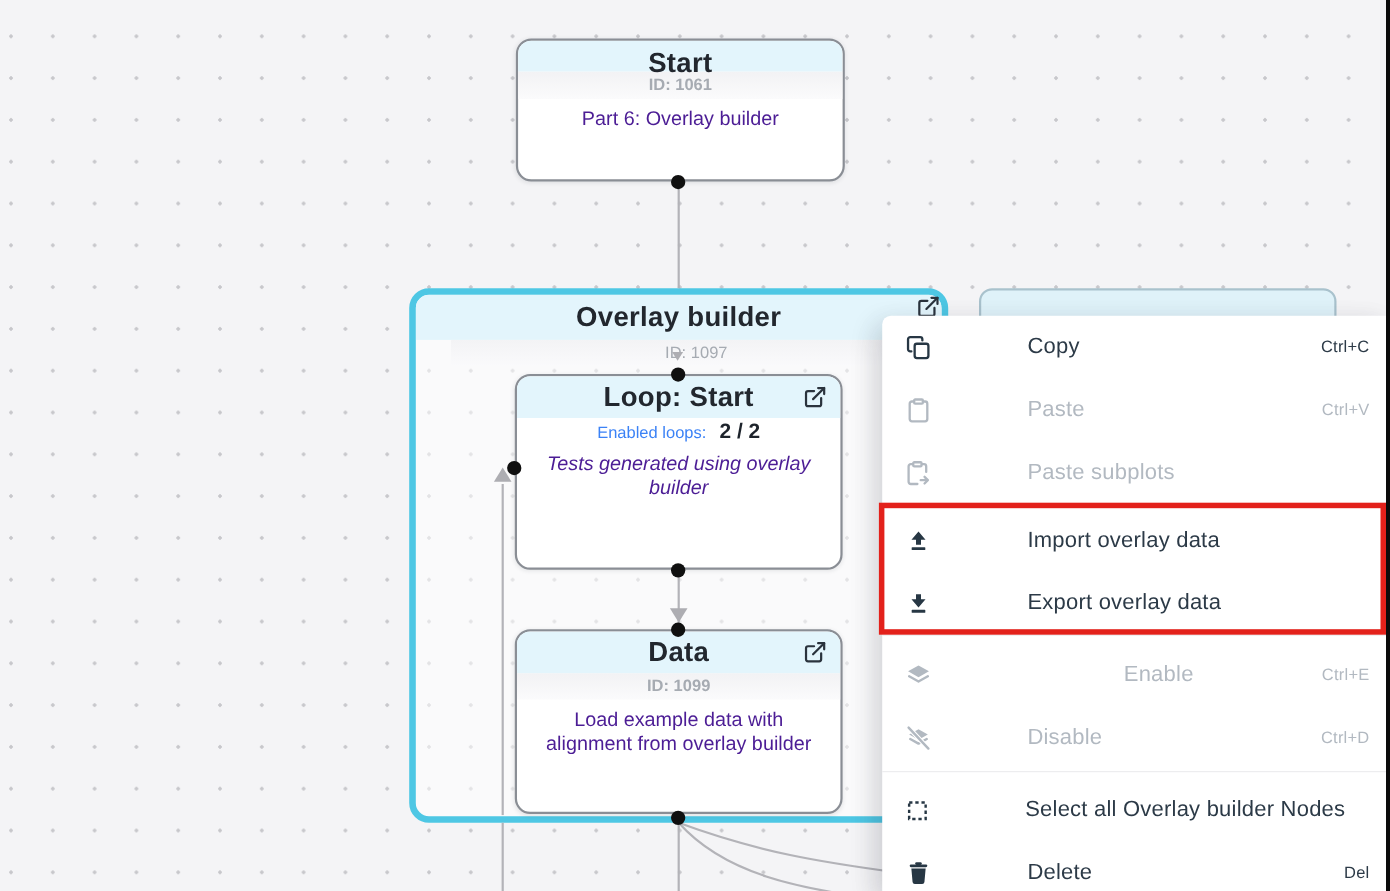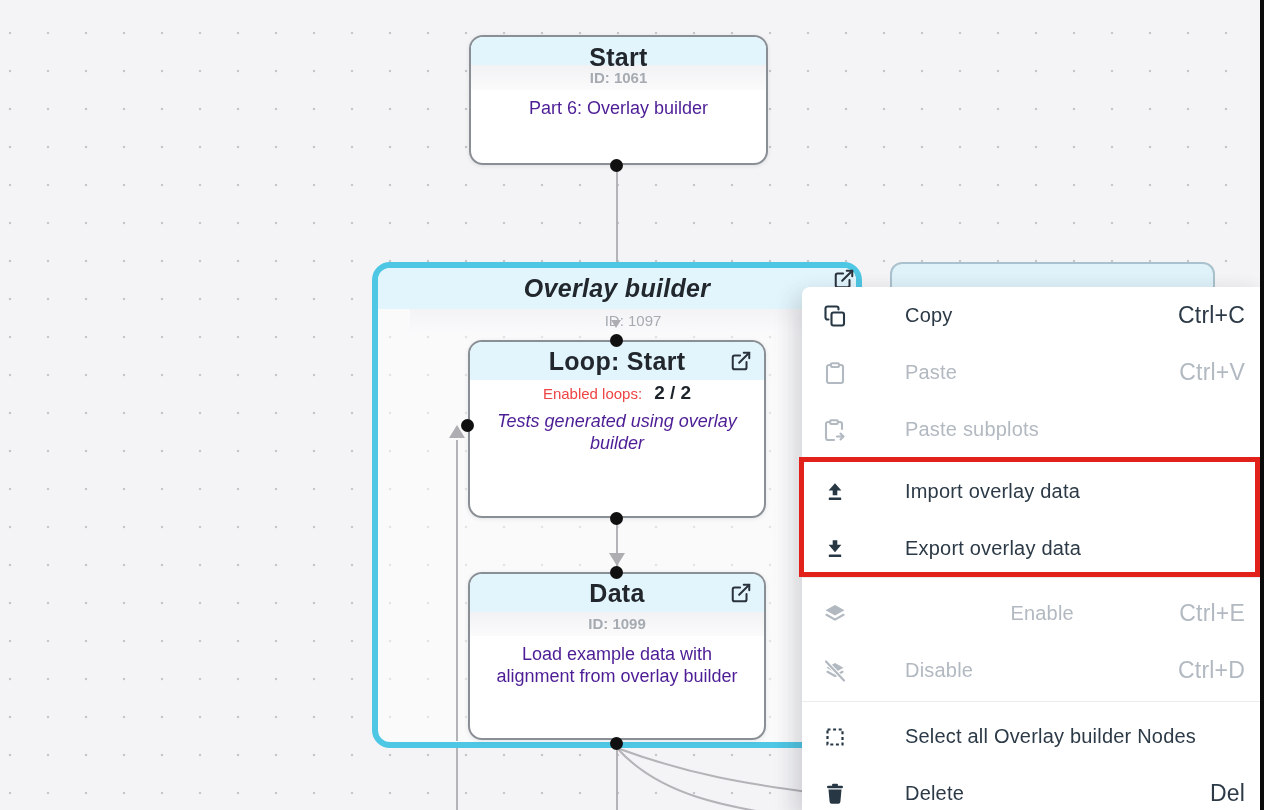--- a/index.html
+++ b/index.html
@@ -19,45 +19,45 @@
   .node-title{font-size:25px;font-weight:700;color:#22272e;letter-spacing:.3px;}
   .node-id{font-size:15px;color:#a6abb2;text-align:center;background:linear-gradient(180deg,#f2f2f4,#fbfbfc);font-weight:bold;}
   .node-body{font-size:18px;color:#4c1d95;text-align:center;line-height:1.22;padding:8px 14px 0 14px;}
   .ext-link{position:absolute;color:#2a333d;}
   
   .container-node{
     position:absolute;left:372px;top:262px;width:490px;height:486px;
     border:6px solid #4ec7e4;border-radius:18px;background:rgba(255,255,255,.50);
     z-index:2;overflow:hidden;
   }
-  .container-header{background:#e3f5fc;height:41px;display:flex;align-items:center;justify-content:center;font-style:italic;}
+  .container-header{background:#e3f5fc;height:41px;display:flex;align-items:center;justify-content:center;}
   .container-id{font-size:15px;color:#a6abb2;text-align:center;background:linear-gradient(180deg,#f3f3f5,rgba(250,250,252,.6));padding:3px 0 4px 0;margin-left:32px;}
   
   .loops-row{display:flex;justify-content:center;align-items:baseline;gap:12px;margin-top:2px;}
-  .loops-label{font-size:15px;color:#ef4444;}
+  .loops-label{font-size:15px;color:#3b82f6;}
   .loops-value{font-size:19px;font-weight:700;color:#1d232b;}
   
   .edge-v{position:absolute;width:2px;background:#b3b3b8;z-index:3;}
   .conn-dot{position:absolute;width:13px;height:13px;border-radius:50%;background:#101010;z-index:6;}
   .arrow-down{position:absolute;width:0;height:0;border-left:8px solid transparent;border-right:8px solid transparent;border-top:13px solid #adadb2;z-index:5;}
   .arrow-down.small{border-left-width:5px;border-right-width:5px;border-top-width:8px;}
   .arrow-up{position:absolute;width:0;height:0;border-left:8px solid transparent;border-right:8px solid transparent;border-bottom:13px solid #adadb2;z-index:5;}
   .edges-svg{position:absolute;left:0;top:0;z-index:3;}
   
   .bg-node{position:absolute;left:890px;top:262px;width:325px;height:44px;background:#dff2f9;border:2px solid #a9c2cd;border-radius:12px;z-index:2;}
   
   .context-menu{
     position:absolute;left:802px;top:287px;width:459px;height:523px;background:#ffffff;
     border-radius:8px 0 0 0;z-index:10;
     box-shadow:-8px 6px 22px rgba(40,45,60,.12),0 12px 28px rgba(40,45,60,.10);
   }
-  .mi{height:57px;display:flex;align-items:center;padding:0 16px 0 20px;cursor:default;}
+  .mi{height:57px;display:flex;align-items:center;padding:0 16px 0 20px;cursor:default;gap:29px;}
   .mi .ic{width:26px;display:flex;justify-content:center;align-items:center;color:#273744;}
   .mi .lbl{margin-left:57px;font-size:20px;color:#2c3a47;flex:1;letter-spacing:.2px;white-space:nowrap;}
-  .mi .sc{font-size:23px;color:#2c3a47;letter-spacing:.2px;}
+  .mi .sc{font-size:15px;color:#2c3a47;letter-spacing:.2px;}
   .mi.disabled .lbl,.mi.disabled .sc{color:#b2b9c1;}
   .mi.disabled .ic{color:#b2b9c1;}
   .menu-divider{height:1px;background:#ececee;margin:0;}
   .mt4{margin-top:4px;}.mt7{margin-top:7px;text-align:center;}.mt2{margin-top:2px;}.mt6{margin-top:6px;}
   
   .red-rect{position:absolute;left:799px;top:457px;width:461px;height:120px;border:5px solid #e3211b;z-index:20;}
   .edge-strip{position:absolute;left:1260px;top:0;width:4px;height:810px;background:#0b0b0b;z-index:30;}
   svg{display:block;}
 </style>
 </head>

